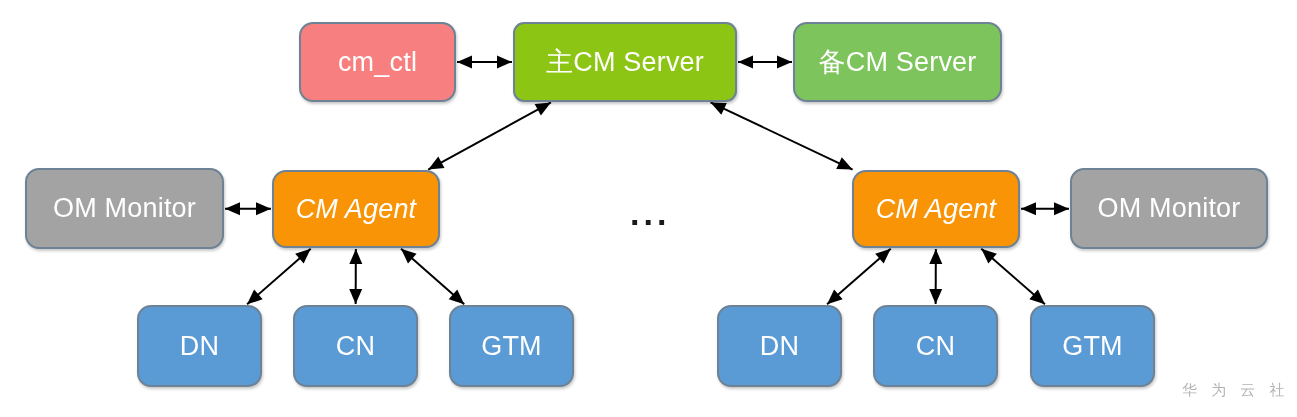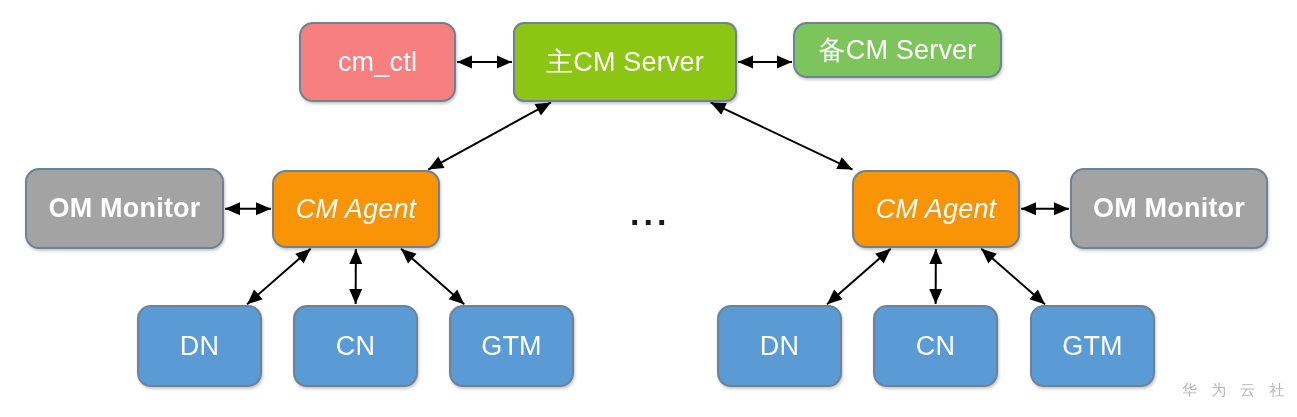--- a/index.html
+++ b/index.html
@@ -32,21 +32,21 @@
     white-space: nowrap;
     text-align: center;
     box-shadow: 1px 2px 3px rgba(0,0,0,0.22);
   }
   .node-label {
     pointer-events: none;
   }
   .c-red    { background: #f87f7f; }
   .c-green1 { background: #8cc513; }
   .c-green2 { background: #7ec45c; }
-  .c-gray   { background: #a3a3a3; font-weight: bold; }
+  .c-gray   { background: #a3a3a3; }
   .c-orange { background: #f89406; font-style: italic; }
   .c-blue   { background: #5b9bd5; }
 
   #edges {
     position: absolute;
     left: 0;
     top: 0;
     width: 1297px;
     height: 417px;
     pointer-events: none;
@@ -136,21 +136,21 @@
       </g>
     </svg>
 
   <div id="nodes-layer">
       <div class="node c-red" style="left: 299px; top: 22px; width: 157px; height: 80px; background: rgb(248, 127, 127);">
         <span class="node-label">cm_ctl</span>
       </div>
       <div class="node c-green1" style="left: 513px; top: 22px; width: 224px; height: 80px; background: rgb(140, 197, 19); border-radius: 11px;">
         <span class="node-label">主CM Server</span>
       </div>
-      <div class="node c-green2" style="left: 793px; top: 22px; width: 209px; height: 56px; background: rgb(126, 196, 92);">
+      <div class="node c-green2" style="left: 793px; top: 22px; width: 209px; height: 80px; background: rgb(126, 196, 92);">
         <span class="node-label">备CM Server</span>
       </div>
       <div class="node c-gray" style="left: 25px; top: 168px; width: 199px; height: 81px; background: rgb(163, 163, 163);">
         <span class="node-label">OM Monitor</span>
       </div>
       <div class="node c-orange" style="left: 272px; top: 170px; width: 168px; height: 78px; background: rgb(248, 148, 6);">
         <span class="node-label">CM Agent</span>
       </div>
       <div class="node c-orange" style="left: 852px; top: 170px; width: 168px; height: 78px; background: rgb(248, 148, 6);">
         <span class="node-label">CM Agent</span>

